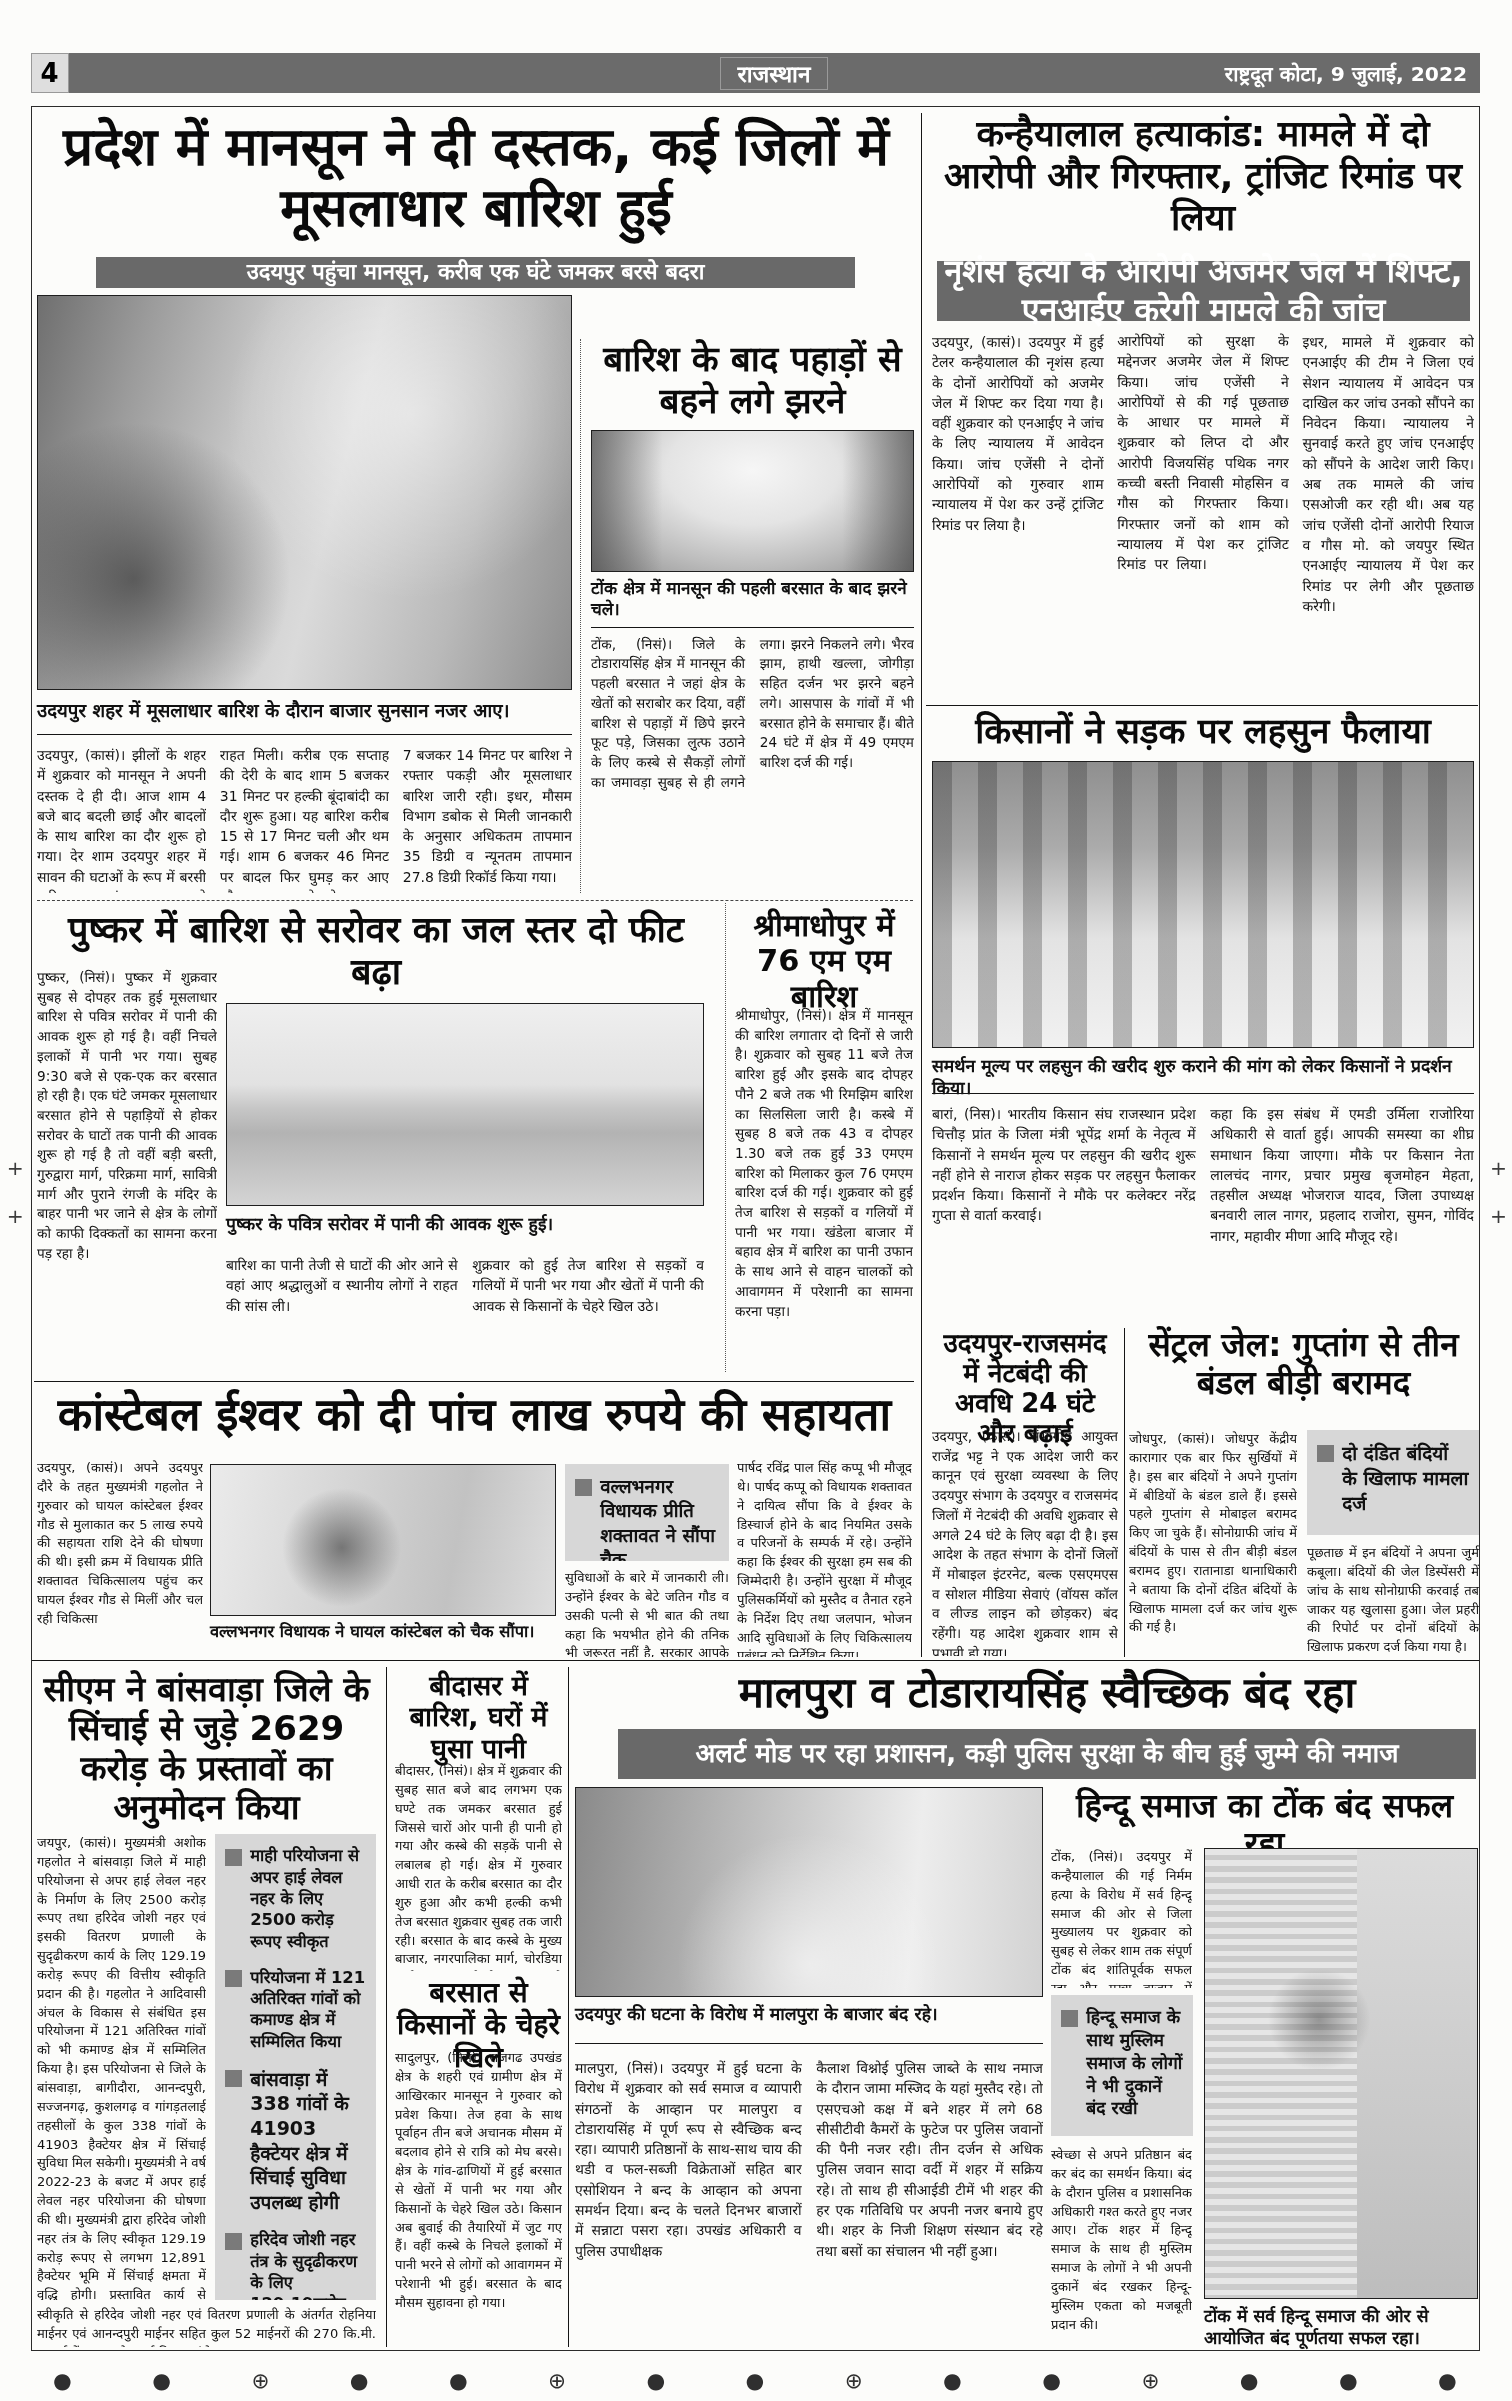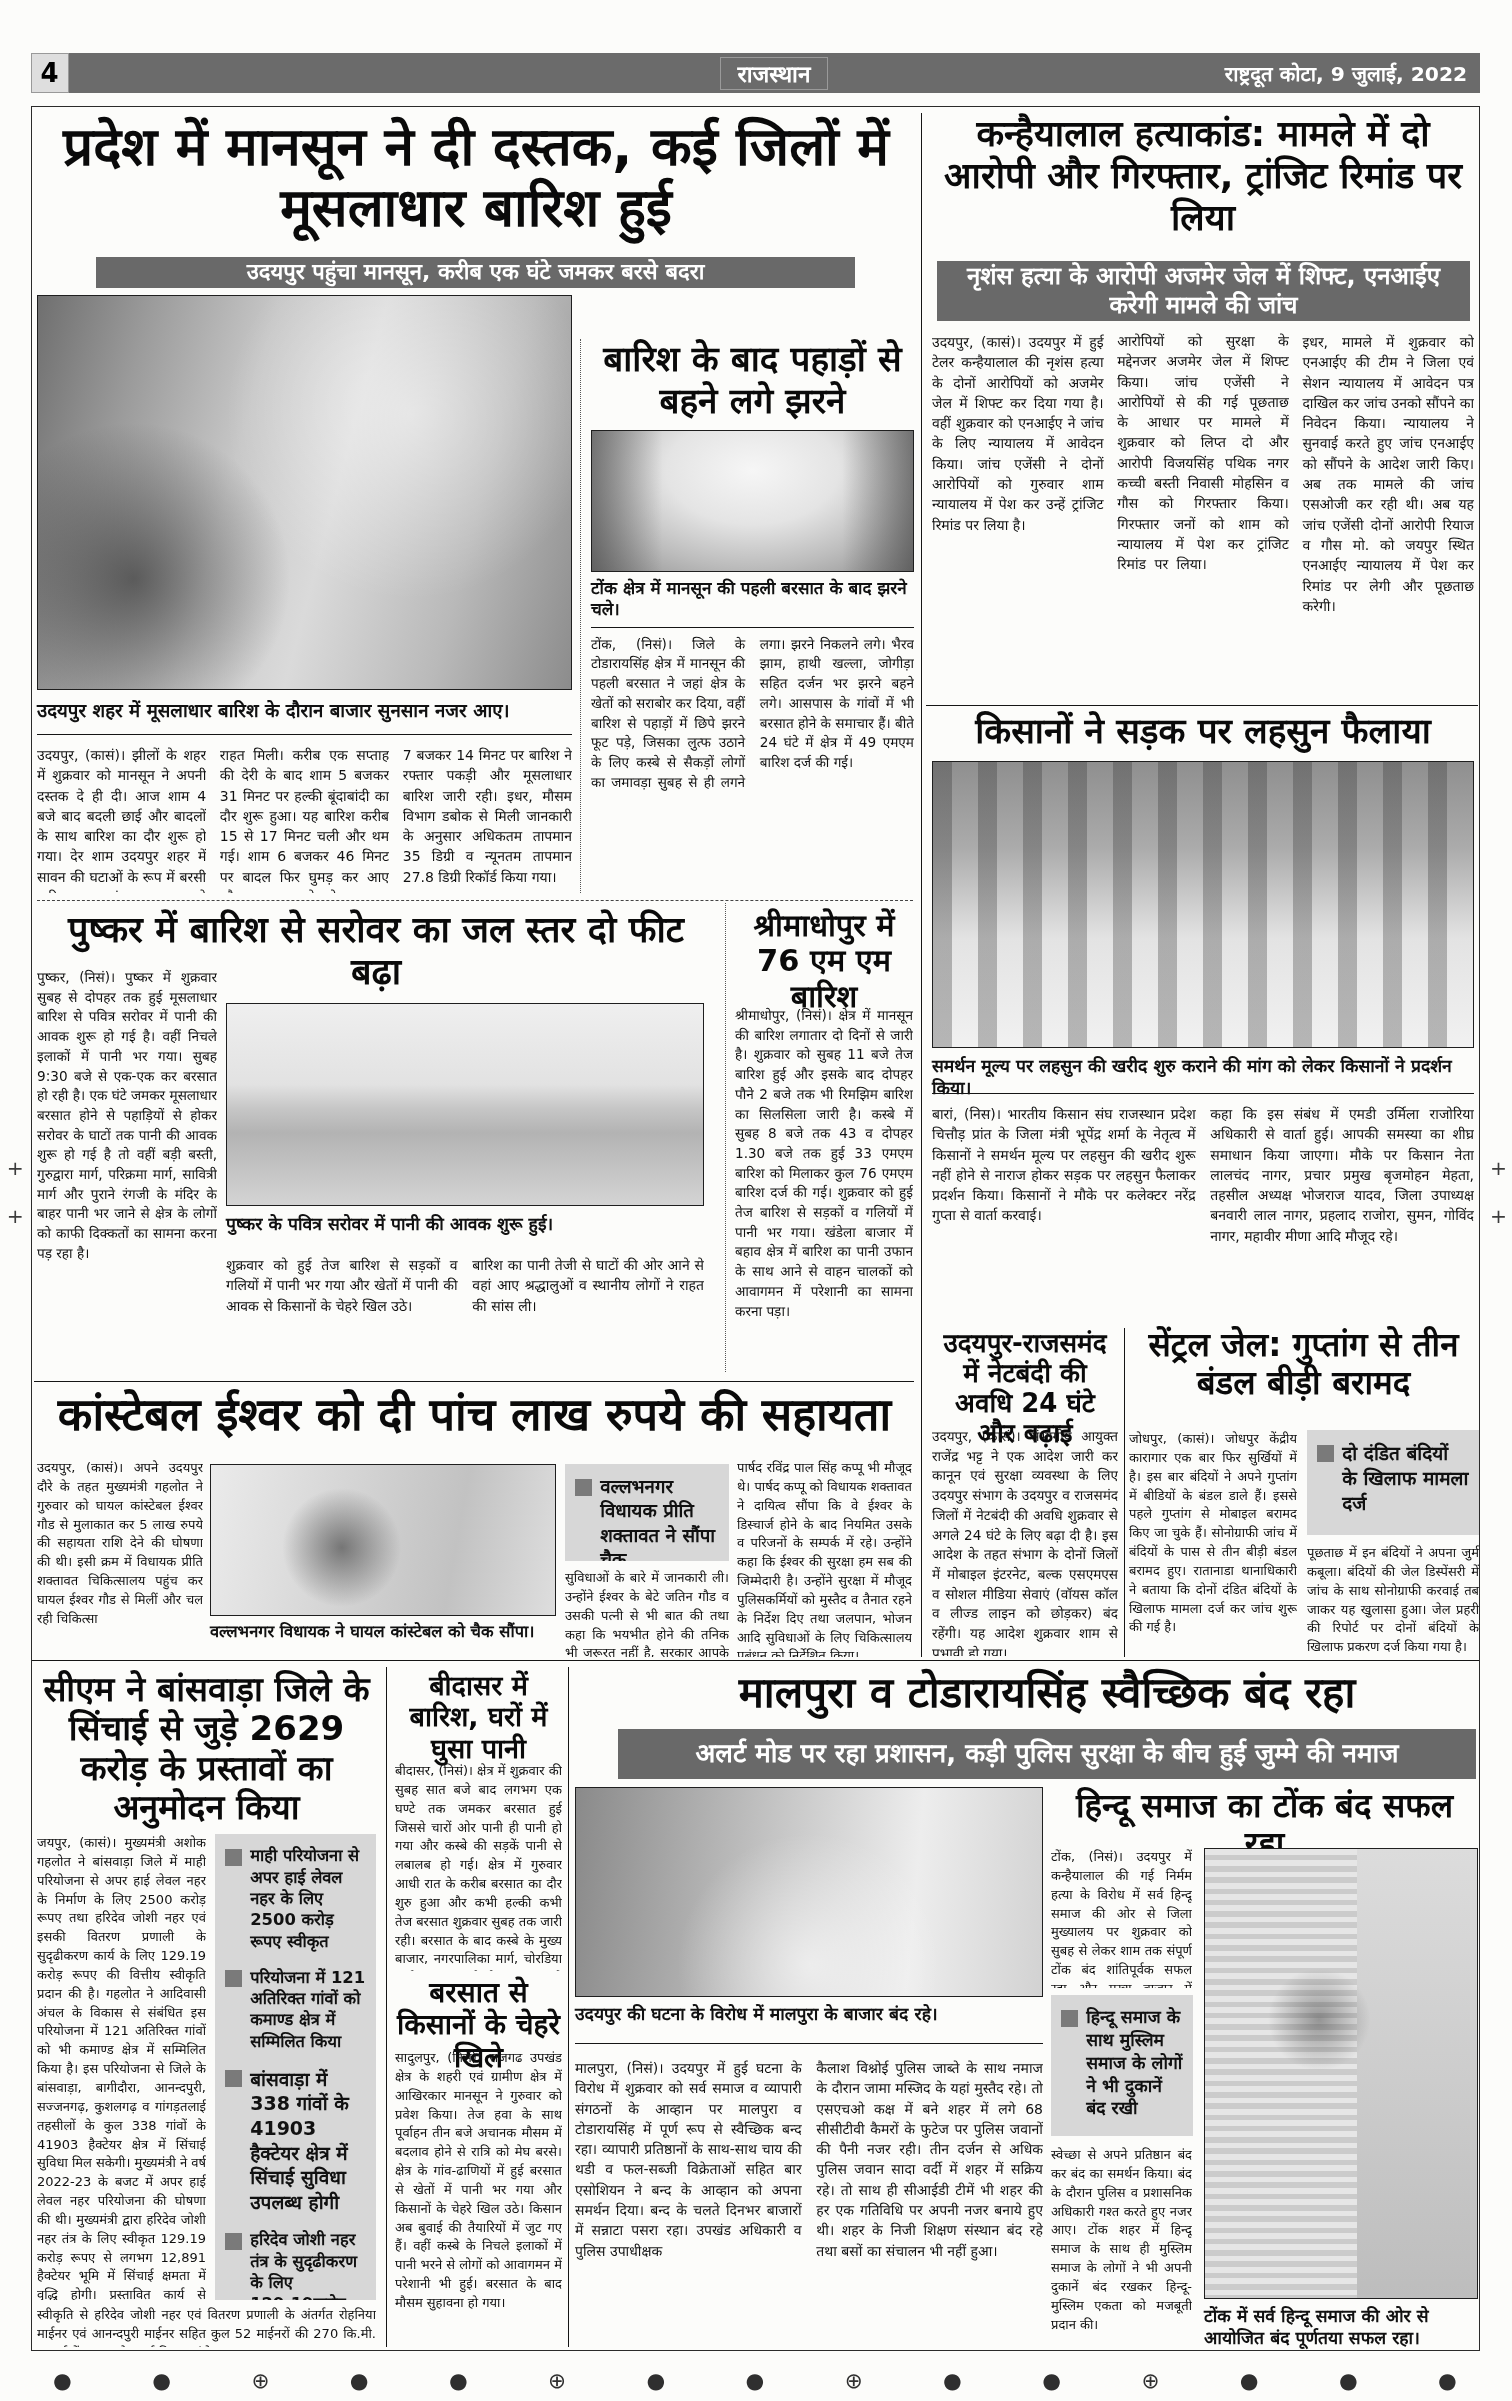--- a/index.html
+++ b/index.html
@@ -97,21 +97,21 @@
     <div class="cap" style="font-size:17px;margin-top:5.6px;">टोंक क्षेत्र में मानसून की पहली बरसात के बाद झरने चले।</div>
     <div class="hr" style="margin-top:6.8px;"></div>
     <div class="bd c2" style="height:265px;margin-top:6.8px;font-size:13.6px;" lang="राजस्थान">
       <span>टोंक, (निसं)। जिले के टोडारायसिंह क्षेत्र में मानसून की पहली बरसात ने जहां क्षेत्र के खेतों को सराबोर कर दिया, वहीं बारिश से पहाड़ों में छिपे झरने फूट पड़े, जिसका लुत्फ उठाने के लिए कस्बे से सैकड़ों लोगों का जमावड़ा सुबह से ही लगने लगा।</span>
       <span>झरने निकलने लगे। भैरव झाम, हाथी खल्ला, जोगीड़ा सहित दर्जन भर झरने बहने लगे। आसपास के गांवों में भी बरसात होने के समाचार हैं। बीते 24 घंटे में क्षेत्र में 49 एमएम बारिश दर्ज की गई।</span>
     </div>
   </div>
 
   <div class="abs vr" style="left:921px;top:113px;height:1544px;"></div>
   <div class="abs hd" style="left:932px;top:113px;width:542px;height:141px;font-size:36px;">कन्हैयालाल हत्याकांड: मामले में दो आरोपी और गिरफ्तार, ट्रांजिट रिमांड पर लिया</div>
-  <div class="abs bar" style="left:937px;top:261px;width:533px;height:60px;font-size:24px;padding:0 4px;box-sizing:border-box;">नृशंस हत्या के आरोपी अजमेर जेल में शिफ्ट, एनआईए करेगी मामले की जांच</div>
+  <div class="abs bar" style="left:937px;top:261px;width:533px;height:60px;font-size:32px;padding:0 4px;box-sizing:border-box;">नृशंस हत्या के आरोपी अजमेर जेल में शिफ्ट, एनआईए करेगी मामले की जांच</div>
   <div class="abs" style="left:932px;top:332px;width:542px;height:368px;display:flex;gap:13.6px;">
     <div class="bd" style="flex:1;">उदयपुर, (कासं)। उदयपुर में हुई टेलर कन्हैयालाल की नृशंस हत्या के दोनों आरोपियों को अजमेर जेल में शिफ्ट कर दिया गया है। वहीं शुक्रवार को एनआईए ने जांच के लिए न्यायालय में आवेदन किया। जांच एजेंसी ने दोनों आरोपियों को गुरुवार शाम न्यायालय में पेश कर उन्हें ट्रांजिट रिमांड पर लिया है।</div>
     <div class="bd" style="flex:1;font-family:Liberation Mono, monospace;">आरोपियों को सुरक्षा के मद्देनजर अजमेर जेल में शिफ्ट किया। जांच एजेंसी ने आरोपियों से की गई पूछताछ के आधार पर मामले में शुक्रवार को लिप्त दो और आरोपी विजयसिंह पथिक नगर कच्ची बस्ती निवासी मोहसिन व गौस को गिरफ्तार किया। गिरफ्तार जनों को शाम को न्यायालय में पेश कर ट्रांजिट रिमांड पर लिया।</div>
     <div class="bd" style="flex:1;">इधर, मामले में शुक्रवार को एनआईए की टीम ने जिला एवं सेशन न्यायालय में आवेदन पत्र दाखिल कर जांच उनको सौंपने का निवेदन किया। न्यायालय ने सुनवाई करते हुए जांच एनआईए को सौंपने के आदेश जारी किए। अब तक मामले की जांच एसओजी कर रही थी। अब यह जांच एजेंसी दोनों आरोपी रियाज व गौस मो. को जयपुर स्थित एनआईए न्यायालय में पेश कर रिमांड पर लेगी और पूछताछ करेगी।</div>
   </div>
 
   <div class="abs hr" style="left:926px;top:705px;width:552px;"></div>
   <div class="abs hd" style="left:932px;top:711px;width:542px;height:44px;font-size:35px;">किसानों ने सड़क पर लहसुन फैलाया</div>
   <div class="abs ph" id="f-photo" style="left:932px;top:761px;width:542px;height:287px;"></div>
   <div class="abs cap" style="left:932px;top:1056px;width:542px;font-size:17.5px;">समर्थन मूल्य पर लहसुन की खरीद शुरु कराने की मांग को लेकर किसानों ने प्रदर्शन किया।</div>
@@ -120,22 +120,22 @@
     <div class="bd" style="flex:1;">बारां, (निस)। भारतीय किसान संघ राजस्थान प्रदेश चित्तौड़ प्रांत के जिला मंत्री भूपेंद्र शर्मा के नेतृत्व में किसानों ने समर्थन मूल्य पर लहसुन की खरीद शुरू नहीं होने से नाराज होकर सड़क पर लहसुन फैलाकर प्रदर्शन किया। किसानों ने मौके पर कलेक्टर नरेंद्र गुप्ता से वार्ता करवाई।</div>
     <div class="bd" style="flex:1;">कहा कि इस संबंध में एमडी उर्मिला राजोरिया अधिकारी से वार्ता हुई। आपकी समस्या का शीघ्र समाधान किया जाएगा। मौके पर किसान नेता लालचंद नागर, प्रचार प्रमुख बृजमोहन मेहता, तहसील अध्यक्ष भोजराज यादव, जिला उपाध्यक्ष बनवारी लाल नागर, प्रहलाद राजोरा, सुमन, गोविंद नागर, महावीर मीणा आदि मौजूद रहे।</div>
   </div>
 
   <div class="abs dhr" style="left:37px;top:900px;width:876px;"></div>
   <div class="abs hd" style="left:37px;top:909px;width:678px;height:50px;font-size:36px;">पुष्कर में बारिश से सरोवर का जल स्तर दो फीट बढ़ा</div>
   <div class="abs bd" style="left:37px;top:968px;width:180px;height:339px;font-size:13.6px;">पुष्कर, (निसं)। पुष्कर में शुक्रवार सुबह से दोपहर तक हुई मूसलाधार बारिश से पवित्र सरोवर में पानी की आवक शुरू हो गई है। वहीं निचले इलाकों में पानी भर गया। सुबह 9:30 बजे से एक-एक कर बरसात हो रही है। एक घंटे जमकर मूसलाधार बरसात होने से पहाड़ियों से होकर सरोवर के घाटों तक पानी की आवक शुरू हो गई है तो वहीं बड़ी बस्ती, गुरुद्वारा मार्ग, परिक्रमा मार्ग, सावित्री मार्ग और पुराने रंगजी के मंदिर के बाहर पानी भर जाने से क्षेत्र के लोगों को काफी दिक्कतों का सामना करना पड़ रहा है।</div>
   <div class="abs ph" id="p-photo" style="left:226px;top:1003px;width:478px;height:203px;"></div>
   <div class="abs cap" style="left:226px;top:1214px;width:478px;font-size:17.5px;">पुष्कर के पवित्र सरोवर में पानी की आवक शुरू हुई।</div>
   <div class="abs" style="left:226px;top:1255px;width:478px;height:107px;display:flex;gap:14.7px;">
+    <div class="bd" style="flex:1;">बारिश का पानी तेजी से घाटों की ओर आने से वहां आए श्रद्धालुओं व स्थानीय लोगों ने राहत की सांस ली।</div>
     <div class="bd" style="flex:1;">शुक्रवार को हुई तेज बारिश से सड़कों व गलियों में पानी भर गया और खेतों में पानी की आवक से किसानों के चेहरे खिल उठे।</div>
-    <div class="bd" style="flex:1;">बारिश का पानी तेजी से घाटों की ओर आने से वहां आए श्रद्धालुओं व स्थानीय लोगों ने राहत की सांस ली।</div>
   </div>
 
   <div class="abs vd" style="left:725px;top:903px;height:469px;"></div>
   <div class="abs hd" style="left:735px;top:908px;width:178px;height:89px;font-size:30.5px;">श्रीमाधोपुर में 76 एम एम बारिश</div>
   <div class="abs bd" style="left:735px;top:1006px;width:178px;height:361px;font-size:13.6px;">श्रीमाधोपुर, (निसं)। क्षेत्र में मानसून की बारिश लगातार दो दिनों से जारी है। शुक्रवार को सुबह 11 बजे तेज बारिश हुई और इसके बाद दोपहर पौने 2 बजे तक भी रिमझिम बारिश का सिलसिला जारी है। कस्बे में सुबह 8 बजे तक 43 व दोपहर 1.30 बजे तक हुई 33 एमएम बारिश को मिलाकर कुल 76 एमएम बारिश दर्ज की गई। शुक्रवार को हुई तेज बारिश से सड़कों व गलियों में पानी भर गया। खंडेला बाजार में बहाव क्षेत्र में बारिश का पानी उफान के साथ आने से वाहन चालकों को आवागमन में परेशानी का सामना करना पड़ा।</div>
 
   <div class="abs hr" style="left:34px;top:1381px;width:880px;"></div>
   <div class="abs hd" style="left:37px;top:1389px;width:875px;height:59px;font-size:45px;">कांस्टेबल ईश्वर को दी पांच लाख रुपये की सहायता</div>
   <div class="abs bd" style="left:37px;top:1459px;width:166px;height:198px;font-size:13px;">उदयपुर, (कासं)। अपने उदयपुर दौरे के तहत मुख्यमंत्री गहलोत ने गुरुवार को घायल कांस्टेबल ईश्वर गौड से मुलाकात कर 5 लाख रुपये की सहायता राशि देने की घोषणा की थी। इसी क्रम में विधायक प्रीति शक्तावत चिकित्सालय पहुंच कर घायल ईश्वर गौड से मिलीं और चल रही चिकित्सा</div>
   <div class="abs ph" id="c-photo" style="left:210px;top:1464px;width:346px;height:152px;"></div>

